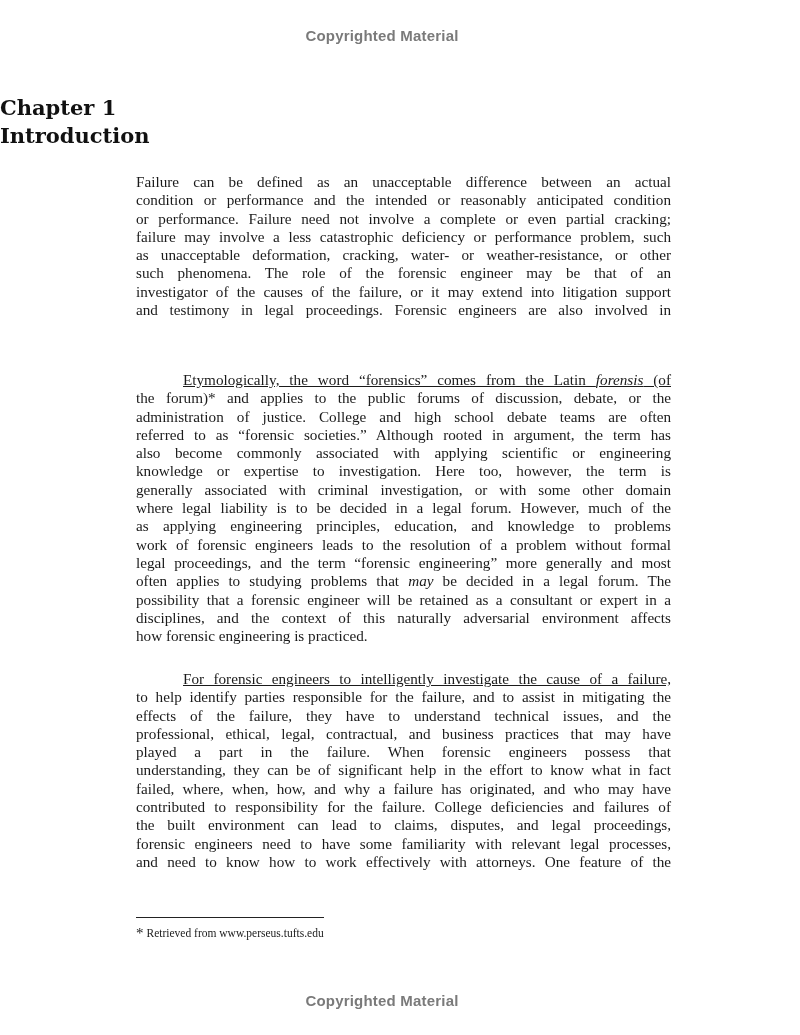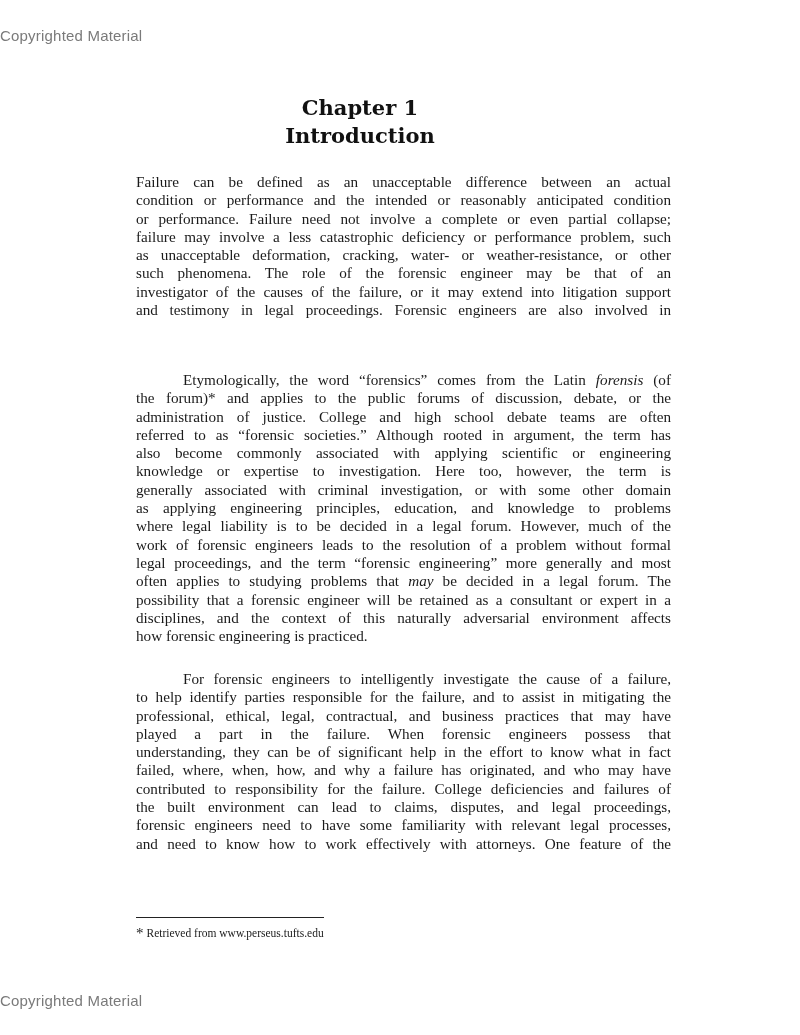--- a/index.html
+++ b/index.html
@@ -1,38 +1,38 @@
 <!DOCTYPE html>
 <html><head>
   <meta charset="utf-8">
   <style>
     html, body { margin: 0; padding: 0; background: #ffffff; }
     body { width: 800px; height: 1035px; position: relative; overflow: hidden; }
     .watermark {
-      position: absolute; left: 0; width: 764px; 
-      font-family: "Liberation Sans", sans-serif; font-weight: normal;
+      position: absolute; left: 0; width: 764px; text-align: center;
+      font-family: "Liberation Sans", sans-serif; font-weight: bold;
       font-size: 15px; color: #7a7a7a; letter-spacing: 0.2px;
     }
     .wm-top { top: 27px; }
     .wm-bottom { top: 992px; }
     .chapter-heading {
-      position: absolute; left: 0; width: 720px; top: 94px; text-align: center;
+      position: absolute; left: 0; width: 720px; top: 94px; text-align: left;
       font-family: "DejaVu Serif", serif; font-weight: bold; color: #111;
       font-size: 21px; line-height: 28px;
     }
     .body-text {
       position: absolute; left: 136px; width: 535px;
       font-family: "Liberation Serif", serif; font-size: 15.2px; color: #1a1a1a;
     }
     .line {
       display: block; height: 18.3px; line-height: 18.3px; white-space: nowrap;
       text-align: justify; text-align-last: justify;
     }
     .line.last { text-align-last: left; }
-    .line.indent { padding-left: 47px; }
+    .line.indent { padding-left: 47px; text-decoration: underline; }
     .p1 { top: 173px; }
     .p2 { top: 371px; }
     .p3 { top: 670px; }
     .footnote-rule {
       position: absolute; left: 136px; top: 917px; width: 188px; height: 0;
       border-top: 1.3px solid #222;
     }
     .footnote {
       position: absolute; left: 136px; top: 925px;
       font-family: "Liberation Serif", serif; font-size: 11.5px; color: #1a1a1a;
@@ -46,49 +46,50 @@
 <div class="watermark wm-top">Copyrighted Material</div>
 
 <div class="chapter-heading">
   <div>Chapter 1</div>
   <div>Introduction</div>
 </div>
 
 <div class="body-text p1">
   <span class="line">Failure can be defined as an unacceptable difference between an actual</span>
   <span class="line">condition or performance and the intended or reasonably anticipated condition</span>
-  <span class="line">or performance. Failure need not involve a complete or even partial collapse;</span>
+  <span class="line">or performance. Failure need not involve a complete or even partial cracking;</span>
   <span class="line">failure may involve a less catastrophic deficiency or performance problem, such</span>
   <span class="line">as unacceptable deformation, cracking, water- or weather-resistance, or other</span>
   <span class="line">such phenomena. The role of the forensic engineer may be that of an</span>
   <span class="line">investigator of the causes of the failure, or it may extend into litigation support</span>
   <span class="line">and testimony in legal proceedings. Forensic engineers are also involved in</span>
 </div>
 
 <div class="body-text p2">
   <span class="line indent"><span>Etymologically, the word “forensics” comes from the Latin </span><em>forensis</em><span> (of</span></span>
   <span class="line">the forum)* and applies to the public forums of discussion, debate, or the</span>
   <span class="line">administration of justice. College and high school debate teams are often</span>
   <span class="line">referred to as “forensic societies.” Although rooted in argument, the term has</span>
   <span class="line">also become commonly associated with applying scientific or engineering</span>
   <span class="line">knowledge or expertise to investigation. Here too, however, the term is</span>
   <span class="line">generally associated with criminal investigation, or with some other domain</span>
+  <span class="line">where legal liability is to be decided in a legal forum. However, much of the</span>
   <span class="line">as applying engineering principles, education, and knowledge to problems</span>
-  <span class="line">where legal liability is to be decided in a legal forum. However, much of the</span>
   <span class="line">work of forensic engineers leads to the resolution of a problem without formal</span>
   <span class="line">legal proceedings, and the term “forensic engineering” more generally and most</span>
   <span class="line"><span>often applies to studying problems that </span><em>may</em><span> be decided in a legal forum. The</span></span>
   <span class="line">possibility that a forensic engineer will be retained as a consultant or expert in a</span>
   <span class="line">disciplines, and the context of this naturally adversarial environment affects</span>
   <span class="line last">how forensic engineering is practiced.</span>
 </div>
 
 <div class="body-text p3">
   <span class="line indent">For forensic engineers to intelligently investigate the cause of a failure,</span>
   <span class="line">to help identify parties responsible for the failure, and to assist in mitigating the</span>
+  <span class="line">effects of the failure, they have to understand technical issues, and the</span>
   <span class="line">professional, ethical, legal, contractual, and business practices that may have</span>
   <span class="line">played a part in the failure. When forensic engineers possess that</span>
   <span class="line">understanding, they can be of significant help in the effort to know what in fact</span>
   <span class="line">failed, where, when, how, and why a failure has originated, and who may have</span>
   <span class="line">contributed to responsibility for the failure. College deficiencies and failures of</span>
   <span class="line">the built environment can lead to claims, disputes, and legal proceedings,</span>
   <span class="line">forensic engineers need to have some familiarity with relevant legal processes,</span>
   <span class="line">and need to know how to work effectively with attorneys. One feature of the</span>
 </div>
 

